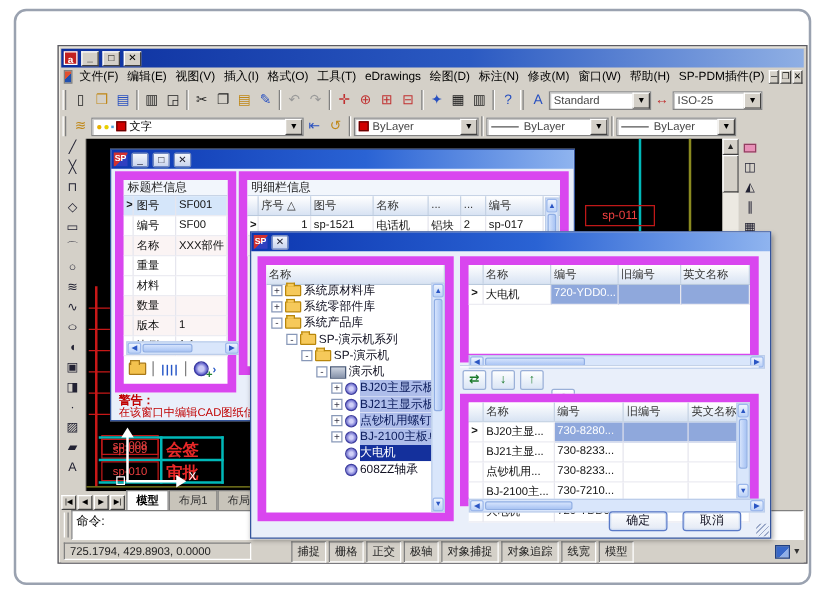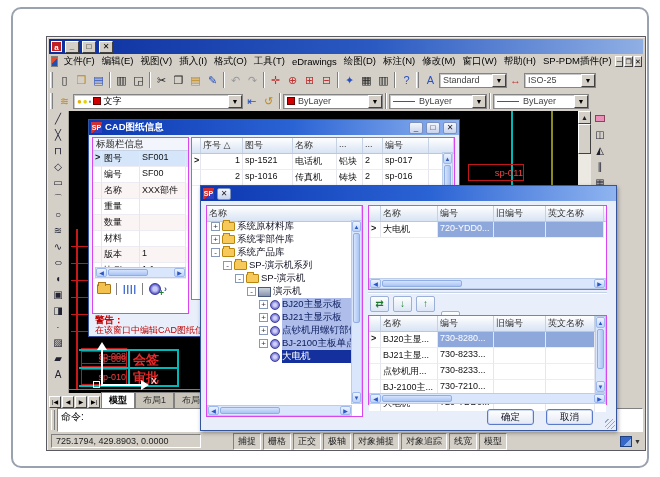--- a/index.html
+++ b/index.html
@@ -35,21 +35,21 @@
 #drawtb{left:2px;top:74px;width:20px;height:282px;background:#d4d0c8;border-right:1px solid #a8a49c}
 #modtb{left:544px;top:74px;width:18px;height:282px;background:#d4d0c8}
 .vico{width:18px;height:16px;font-size:10px;line-height:15px;text-align:center;color:#223;overflow:hidden}
 .ell{display:inline-block;transform:scaleX(1.45)}
 .ers{display:inline-block;width:10px;height:7px;background:#e890b8;border:1px solid #904060;margin-top:4px}
 
 #canvas{left:22px;top:74px;width:509px;height:282px;background:#000;overflow:hidden}
 .cy{position:absolute;background:#00b8b8}
 .ol{position:absolute;background:#8a8a20}
 .rl{position:absolute;background:#c81818}
-.rbox{position:absolute;border:1px solid #c01818;color:#f04040;font-size:9.5px;line-height:15px;text-align:right;white-space:nowrap}
+.rbox{position:absolute;border:1px solid #c01818;color:#f04040;font-size:9.5px;line-height:15px;text-align:center;white-space:nowrap}
 .rtxt{position:absolute;color:#e82828;font-size:13px;font-weight:bold;white-space:nowrap}
 .ucs{position:absolute;background:#fff}
 
 #vscroll{left:531px;top:74px;width:13px;height:282px;background:#ece9e2}
 .sbtn{width:13px;height:13px;background:#d4d0c8;border:1px solid;border-color:#fff #404040 #404040 #fff;font-size:7px;line-height:11px;text-align:center;color:#222}
 #vscroll .thumb{position:absolute;left:0;top:13px;width:13px;height:30px;background:#d4d0c8;border:1px solid;border-color:#fff #404040 #404040 #fff}
 
 #tabrow{left:2px;top:356px;width:594px;height:15px;background:#d4d0c8;display:flex;align-items:flex-end;font-size:9px}
 .tnav{width:12px;height:12px;background:#d4d0c8;border:1px solid;border-color:#fff #404040 #404040 #fff;font-size:6px;line-height:10px;text-align:center;margin-right:1px}
 .tab{padding:1px 7px;border:1px solid #808080;border-bottom:none;background:#c8c4ba;color:#333;white-space:nowrap}
@@ -68,21 +68,21 @@
 .dtitle{height:15px;background:linear-gradient(90deg,#0d37b0,#2a63d4 55%,#8fb4ef);display:flex;align-items:center;gap:3px;padding:0 2px}
 .dtitle .t{flex:1;color:#fff;font-size:9.5px;font-weight:bold;white-space:nowrap;overflow:hidden}
 .spico{width:11px;height:11px;background:linear-gradient(135deg,#d03030 55%,#3040c0 55%);color:#fff;font-size:7px;font-weight:bold;line-height:11px;text-align:center}
 .xbtn{width:14px;height:12px;background:linear-gradient(#f4f6fb,#c8d4ee);border:1px solid #7c90c0;border-radius:2px;font-size:8px;line-height:10px;text-align:center;color:#223}
 
 .gh{display:flex;background:linear-gradient(#ffffff,#d8e3f3);border-bottom:1px solid #b9c9dd}
 .gh span{border-right:1px solid #c5d2e4;font-size:9px;color:#333;padding:1px 2px;white-space:nowrap;overflow:hidden}
 .gr-row{display:flex;background:#fff}
 .gr-row span{border-right:1px solid #e6e6ee;border-bottom:1px solid #ececf2;font-size:9px;color:#111;padding:1px 2px;white-space:nowrap;overflow:hidden}
 .mk{color:#2050b0;font-weight:bold}
-.panel{position:absolute;background:#fff;border:1px solid #d946ef}
+.panel{position:absolute;background:#fff;border:7px solid #d946ef}
 .pcap{height:13px;background:#f2f6fc;border-bottom:1px solid #c8d4e6;font-size:9.5px;padding:0 3px;color:#222;white-space:nowrap;overflow:hidden}
 
 .xsb{position:absolute;background:#d9e6fb;border:1px solid #bccdea;display:flex;align-items:center}
 .xar{width:11px;height:9px;background:linear-gradient(#eef4fe,#bcd2f8);border:1px solid #9cb8ec;border-radius:2px;color:#2b56c4;font-size:6px;line-height:8px;text-align:center;flex:0 0 auto}
 .xth{height:7px;background:linear-gradient(#d5e3fc,#a9c4f4);border:1px solid #90aee4;border-radius:2px;margin:0 1px}
 .xsbv{flex-direction:column}
 .xsbv .xar{width:9px;height:11px;line-height:10px}
 .xsbv .xthv{width:7px;background:linear-gradient(90deg,#d5e3fc,#a9c4f4);border:1px solid #90aee4;border-radius:2px;margin:1px 0}
 
 .d1tb{position:absolute;display:flex;align-items:center;gap:3px}
@@ -173,21 +173,21 @@
     <span class="tico red">⊞</span>
     <span class="tico red">⊟</span>
     <span class="sep"></span>
     <span class="tico blue">✦</span>
     <span class="tico">▦</span>
     <span class="tico">▥</span>
     <span class="sep"></span>
     <span class="tico blue">?</span>
     <span class="grip"></span>
     <span class="tico blue">A</span>
-    <div class="combo" style="width:68px">
+    <div class="combo" style="width:82px">
       <span>Standard</span>
         <span class="da">▼</span>
     </div>
     <span class="tico red">↔</span>
     <div class="combo" style="width:72px">
       <span>ISO-25</span>
         <span class="da">▼</span>
     </div>
   </div>
 
@@ -321,21 +321,20 @@
     <span class="tray">
       <span class="sat"></span>
       <span style="font-size:7px;color:#333">▼</span>
     </span>
   </div>
 </div>
 
 <div class="abs dlg" style="left:88px;top:119px;width:372px;height:218px;z-index:10">
   <div class="dtitle">
     <span class="spico">SP</span>
-    <span class="t">CAD图纸信息</span>
     <span class="xbtn">_</span>
     <span class="xbtn">□</span>
     <span class="xbtn">✕</span>
   </div>
 
   <div class="panel" style="left:3px;top:17px;width:97px;height:177px">
     <div class="pcap">标题栏信息</div>
     <div class="gr-row" style="background:#d5e6fa">
       <span style="width:9px" class="mk">&gt;</span>
       <span style="width:38px">图号</span>
@@ -349,28 +348,28 @@
     <div class="gr-row" style="background:#fbf4f4">
       <span style="width:9px"></span>
       <span style="width:38px">名称</span>
       <span style="width:46px">XXX部件</span>
     </div>
     <div class="gr-row">
       <span style="width:9px"></span>
       <span style="width:38px">重量</span>
       <span style="width:46px"></span>
     </div>
+    <div class="gr-row">
+      <span style="width:9px"></span>
+      <span style="width:38px">材料</span>
+      <span style="width:46px"></span>
+    </div>
     <div class="gr-row" style="background:#fbf4f4">
       <span style="width:9px"></span>
       <span style="width:38px">数量</span>
-      <span style="width:46px"></span>
-    </div>
-    <div class="gr-row">
-      <span style="width:9px"></span>
-      <span style="width:38px">材料</span>
       <span style="width:46px"></span>
     </div>
     <div class="gr-row" style="background:#fbf4f4">
       <span style="width:9px"></span>
       <span style="width:38px">版本</span>
       <span style="width:46px">1</span>
     </div>
     <div class="gr-row">
       <span style="width:9px"></span>
       <span style="width:38px">比例</span>
@@ -387,20 +386,21 @@
       <span class="bars">||||</span>
       <span class="sep" style="height:12px"></span>
       <span class="gearp"></span>
       <span class="more">›</span>
     </div>
   </div>
   <div class="warn1" style="left:6px;top:194px">警告：</div>
   <div class="warn2" style="left:6px;top:204px">在该窗口中编辑CAD图纸信息</div>
 
   <div class="panel" style="left:102px;top:17px;width:264px;height:163px">
+    <div class="pcap">明细栏信息</div>
     <div class="gh">
       <span style="width:9px"></span>
       <span style="width:42px">序号 △</span>
       <span style="width:50px">图号</span>
       <span style="width:44px">名称</span>
       <span style="width:26px">...</span>
       <span style="width:20px">...</span>
       <span style="width:46px">编号</span>
       <span style="flex:1"></span>
     </div>
@@ -501,20 +501,26 @@
           <span class="exp">+</span>
           <span class="gic"></span>
           <span class="tlb">BJ-2100主板单点</span>
         </div>
       <div class="trw sel">
           <span class="tin" style="width:50px"></span>
           <span class="exp none"></span>
           <span class="gic"></span>
           <span class="tlb">大电机</span>
         </div>
+      <div class="trw">
+          <span class="tin" style="width:50px"></span>
+          <span class="exp none"></span>
+          <span class="gic"></span>
+          <span class="tlb">608ZZ轴承</span>
+        </div>
     </div>
     <div class="xsb xsbv" style="right:0;top:14px;width:11px;height:184px">
       <span class="xar">▲</span>
       <span class="xthv" style="height:90px"></span>
       <span class="xar" style="margin-top:auto">▼</span>
     </div>
     <div class="xsb" style="left:0;top:199px;width:145px;height:11px">
       <span class="xar">◀</span>
       <span class="xth" style="width:60px"></span>
       <span class="xar" style="margin-left:auto">▶</span>

